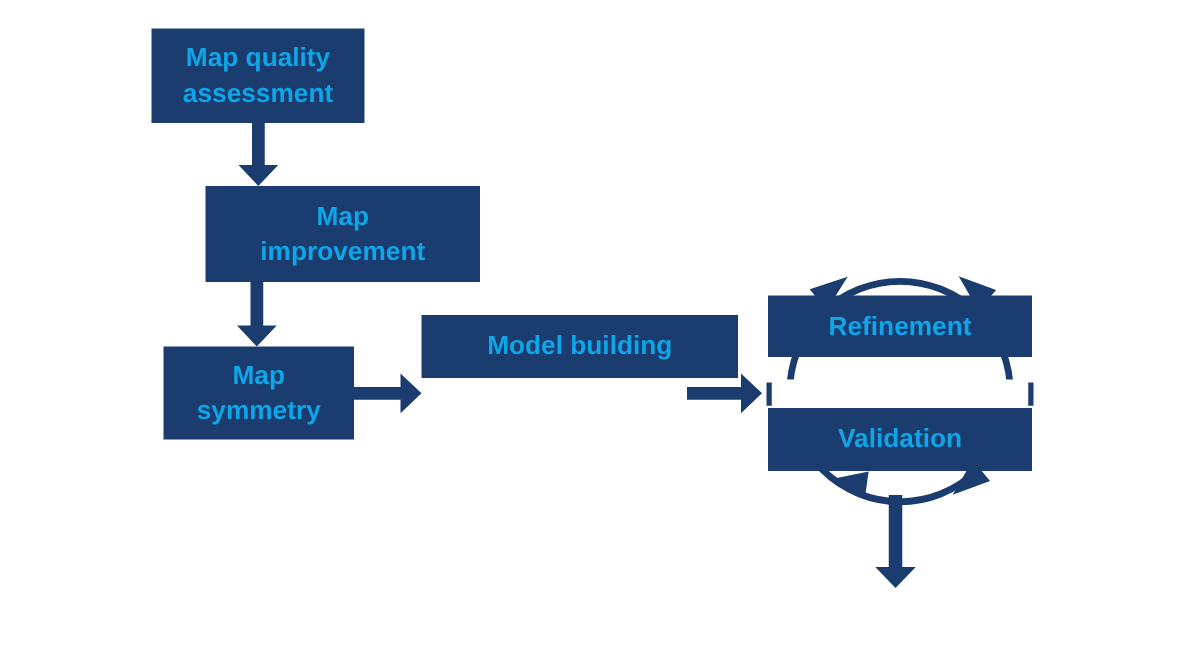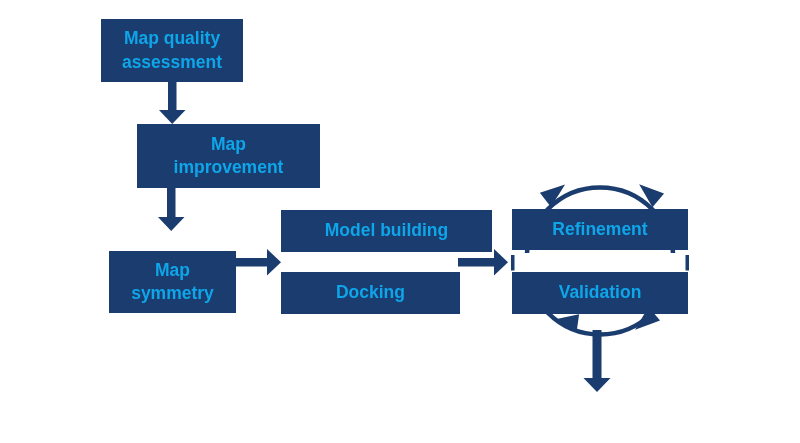--- a/index.html
+++ b/index.html
@@ -27,24 +27,24 @@
     justify-content: center;
     text-align: center;
     font-weight: 700;
     font-size: 17.5px;
     line-height: 1.32;
     box-sizing: border-box;
     padding: 0 28px;
   }
   .node-map-quality     { left:101px; top:19px;  width:142px; height:63px; }
   .node-map-improvement { left:93px;  top:124px; width:183px; height:64px;margin-left:44px; }
-  .node-map-symmetry    { left:109px; top:231px; width:127px; height:62px;margin-top:20px; }
+  .node-map-symmetry    { left:109px; top:231px; width:127px; height:62px; }
   .node-model-building  { left:281px; top:210px; width:211px; height:42px; }
   .node-docking         { left:281px; top:272px; width:179px; height:42px; }
-  .node-refinement      { left:512px; top:209px; width:176px; height:41px; }
+  .node-refinement      { left:512px; top:197px; width:176px; height:41px; }
   .node-validation      { left:512px; top:272px; width:176px; height:42px; }
   .node-deposition      { left:512px; top:392px; width:176px; height:40px; }
 </style>
 </head>
 <body>
 
 <div class="stage">
 
   <svg class="diagram-svg" viewBox="0 0 800 443" aria-hidden="true">
 
@@ -96,23 +96,20 @@
   </div>
 
   <div class="node node-map-symmetry">
     <span>Map symmetry</span>
   </div>
 
   <div class="node node-model-building">
     <span>Model building</span>
   </div>
 
-  <div class="node node-docking">
-    <span>Docking</span>
-  </div>
 
   <div class="node node-refinement">
     <span>Refinement</span>
   </div>
 
   <div class="node node-validation">
     <span>Validation</span>
   </div>
 
 

